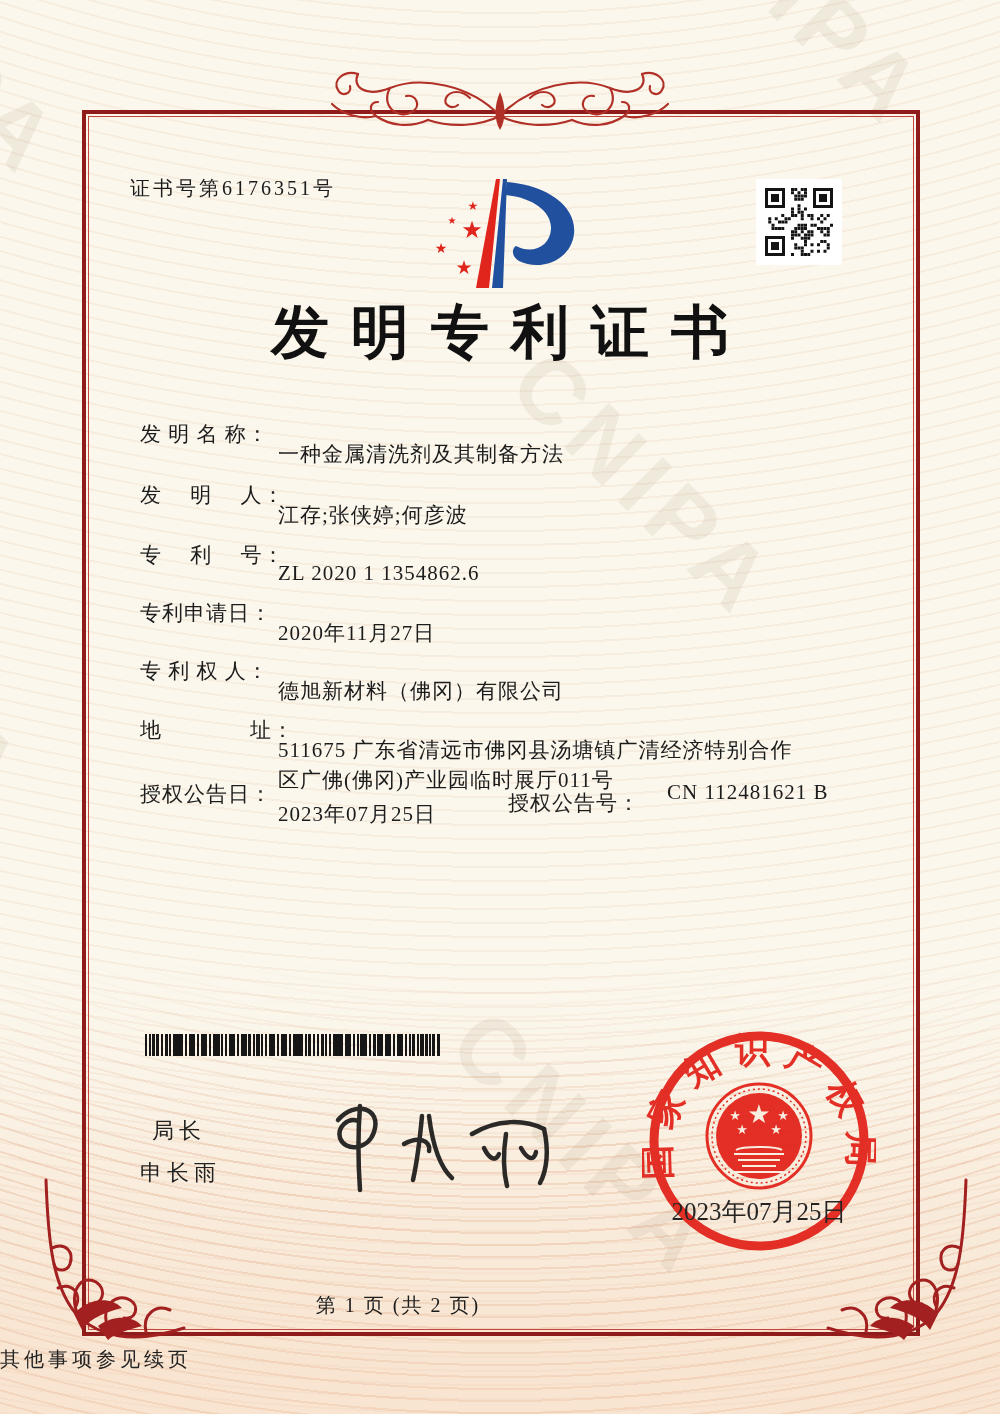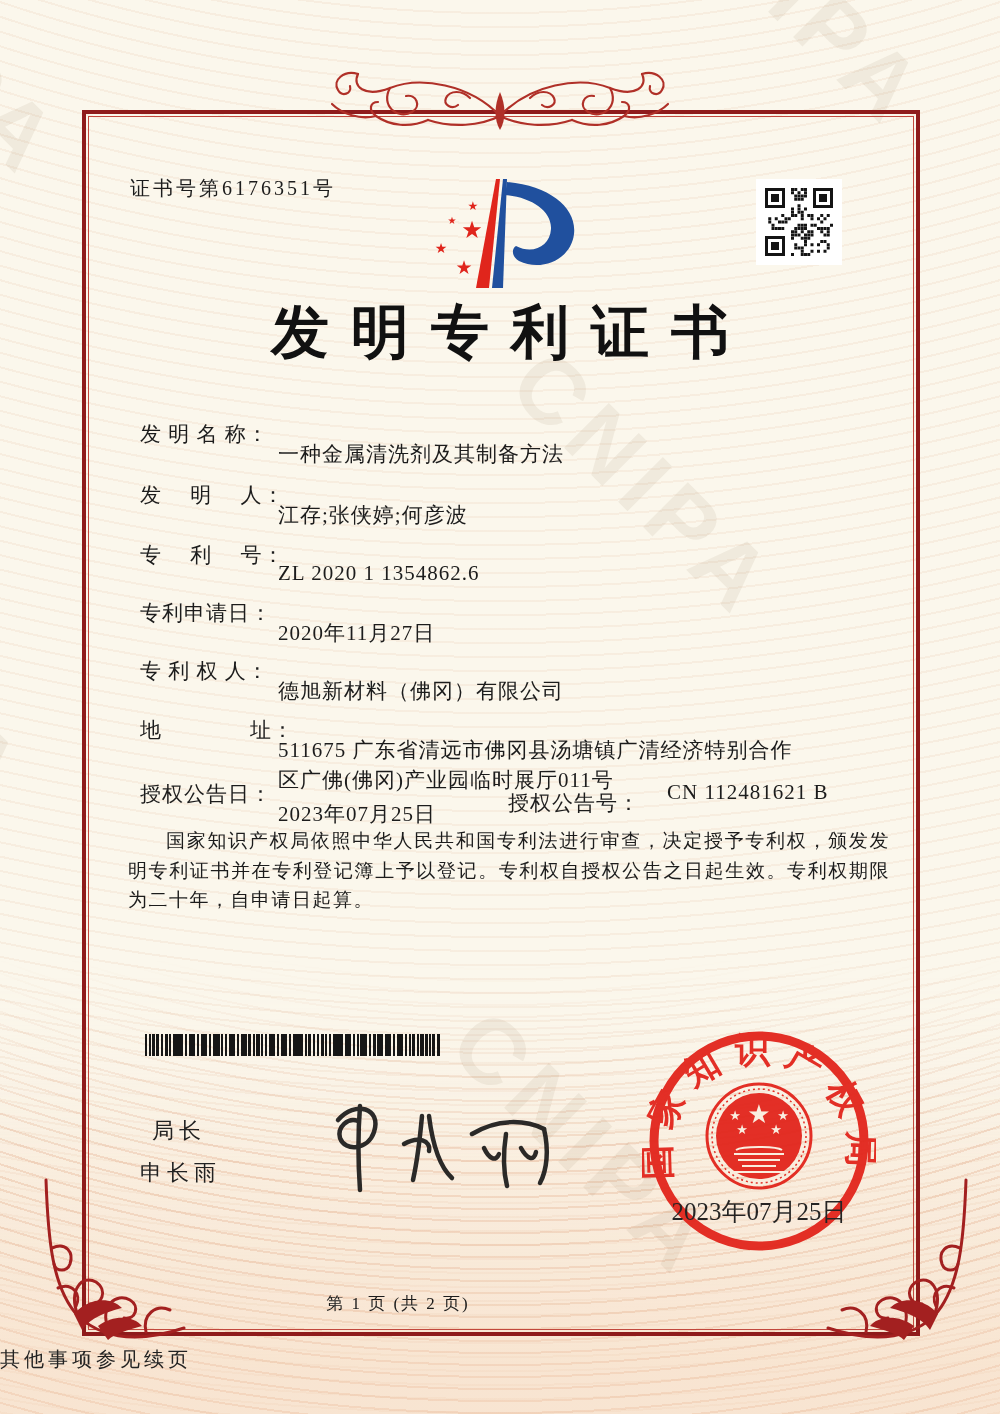--- a/index.html
+++ b/index.html
@@ -87,21 +87,21 @@
     position:absolute; z-index:3;
     font-family:"Liberation Sans","DejaVu Sans",sans-serif;
     font-size:22px; letter-spacing:5px; color:#222;
   }
   .sig-svg { position:absolute; left:300px; top:1090px; z-index:3; }
 
   
   .seal-svg { position:absolute; left:642px; top:1024px; z-index:4; opacity:0.95; }
 
   
-  .page-indicator { position:absolute; left:0; top:1292px; width:796px; text-align:center; font-size:17px; letter-spacing:2px; z-index:3; }
+  .page-indicator { position:absolute; left:0; top:1292px; width:796px; text-align:center; font-size:20px; letter-spacing:2px; z-index:3; }
   .footer-note { position:absolute; left:0; top:1346px; width:1000px; text-align:left; font-size:20px; letter-spacing:4px; z-index:3; color:#222; }
 
   
   .orn-top { position:absolute; left:280px; top:64px; z-index:3; }
   .corner-fl { position:absolute; z-index:3; }
   .corner-bl { left:38px; top:1178px; }
   .corner-br { left:824px; top:1178px; transform:scaleX(-1); }
 </style>
 </head>
 <body>
@@ -333,21 +333,20 @@
   <span class="fvalue">区广佛(佛冈)产业园临时展厅011号</span>
 </div>
 <div class="frow" style="top:780px;">
   <span class="flabel">授权公告日：</span>
   <span class="fvalue">2023年07月25日</span>
   <span class="flabel2">授权公告号：</span>
   <span class="fvalue2">CN 112481621 B</span>
 </div>
 
 <div class="body-text">
-  <p>国家知识产权局依照中华人民共和国专利法进行审查，决定授予专利权，颁发发明专利证书并在专利登记簿上予以登记。专利权自授权公告之日起生效。专利权期限为二十年，自申请日起算。</p>
 </div>
 
 <div class="barcode"></div>
 
 <div class="signer" style="left:140px;top:1116px;margin-left:12px;">局长</div>
 <div class="signer" style="left:140px;top:1158px;">申长雨</div>
 <svg class="sig-svg" width="270" height="105" viewBox="0 0 270 105">
   <g fill="none" stroke="#151515" stroke-width="4.5" stroke-linecap="round" opacity="0.9">
     <path d="M60,16 C58,42 58,72 60,100"></path>
     <path d="M38,30 C55,10 82,18 74,42 C68,60 45,62 40,48 C37,37 48,27 58,31"></path>

